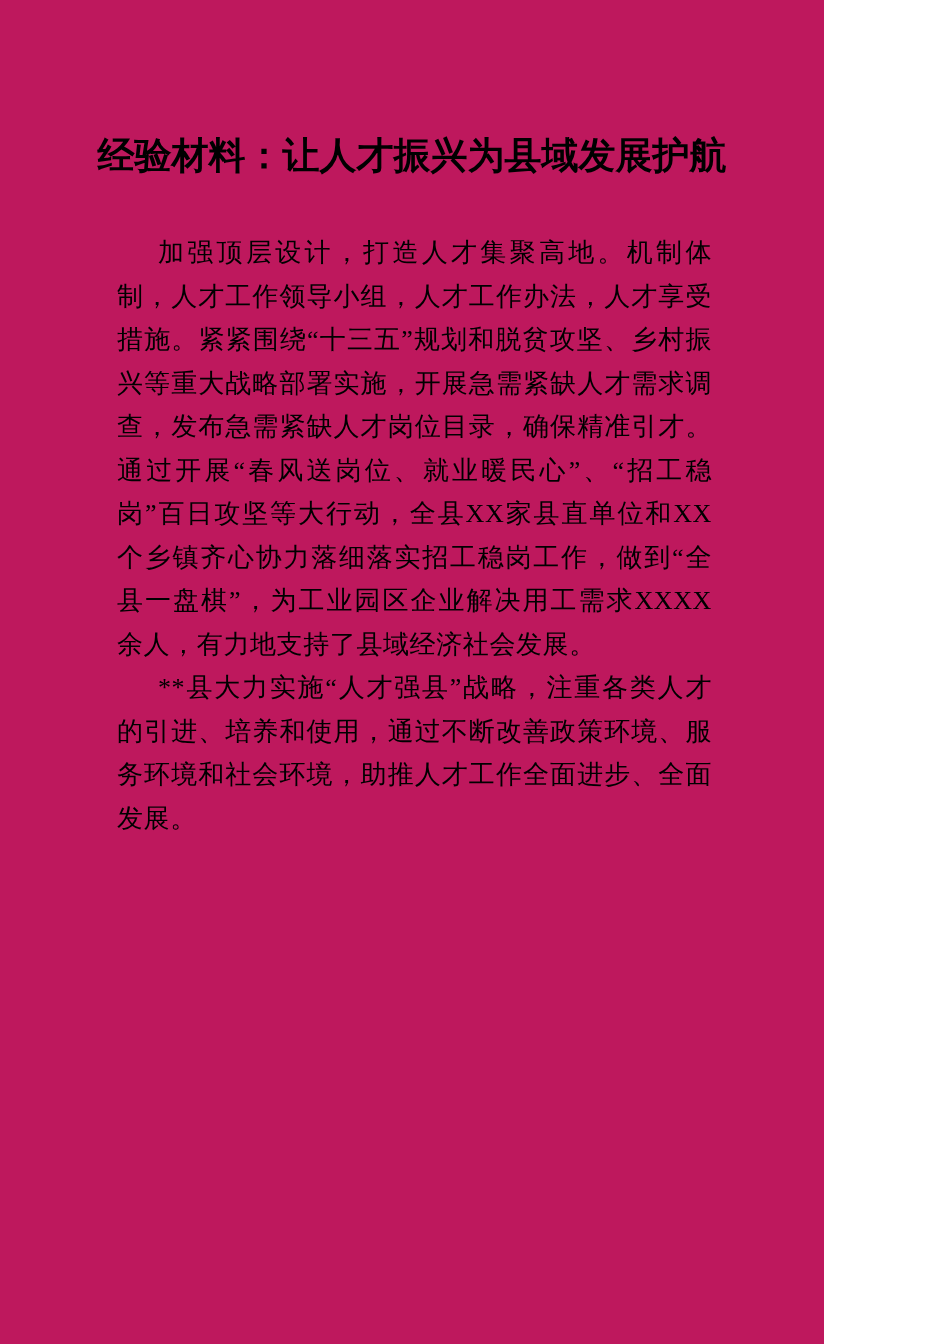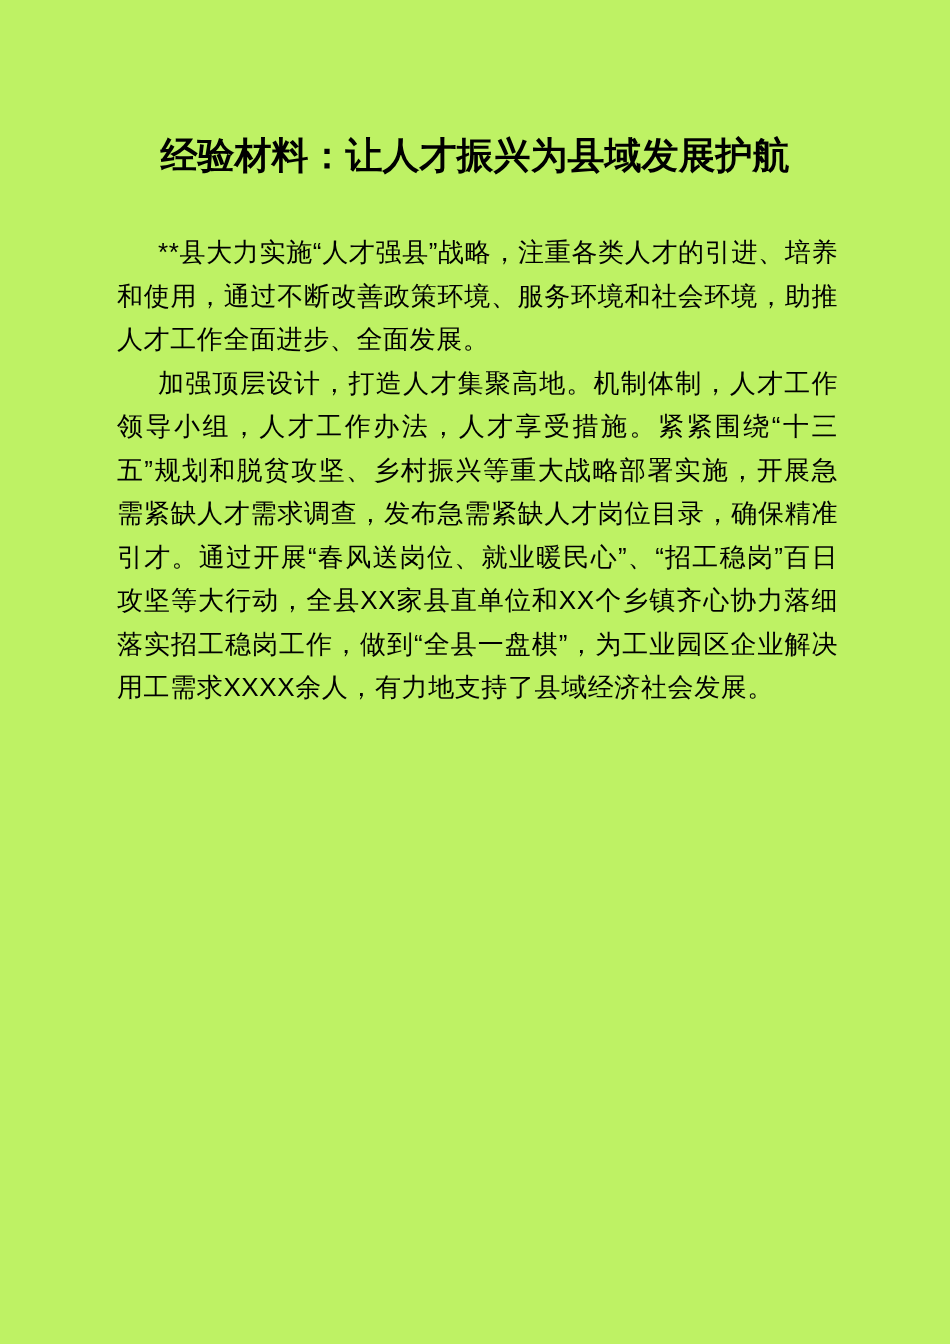--- a/index.html
+++ b/index.html
@@ -2,26 +2,26 @@
 <html><head>
 <meta charset="utf-8">
 <style>
   html, body {
     margin: 0;
     padding: 0;
     background: #ffffff;
   }
   .page {
     position: relative;
-    width: 950px;
+    width: 824px;
     height: 1344px;
-    background: #bef264;
+    background: #be185d;
     overflow: hidden;
     color: #000000;
-    font-family: Liberation Sans, sans-serif;
+    font-family: Liberation Serif, serif;
   }
   .doc-title {
     margin: 134px 60px 0 60px;
     text-align: center;
     font-size: 37px;
     font-weight: 700;
     line-height: 44px;
     letter-spacing: 0px;
     color: #000000;
   }
@@ -39,16 +39,16 @@
     color: #000000;
     font-weight: 400;
   }
 </style>
 </head>
 <body>
 
 <div class="page">
   <h1 class="doc-title">经验材料：让人才振兴为县域发展护航</h1>
   <div class="doc-body">
+    <p>加强顶层设计，打造人才集聚高地。机制体制，人才工作领导小组，人才工作办法，人才享受措施。紧紧围绕“十三五”规划和脱贫攻坚、乡村振兴等重大战略部署实施，开展急需紧缺人才需求调查，发布急需紧缺人才岗位目录，确保精准引才。通过开展“春风送岗位、就业暖民心”、“招工稳岗”百日攻坚等大行动，全县XX家县直单位和XX个乡镇齐心协力落细落实招工稳岗工作，做到“全县一盘棋”，为工业园区企业解决用工需求XXXX余人，有力地支持了县域经济社会发展。</p>
     <p>**县大力实施“人才强县”战略，注重各类人才的引进、培养和使用，通过不断改善政策环境、服务环境和社会环境，助推人才工作全面进步、全面发展。</p>
-    <p>加强顶层设计，打造人才集聚高地。机制体制，人才工作领导小组，人才工作办法，人才享受措施。紧紧围绕“十三五”规划和脱贫攻坚、乡村振兴等重大战略部署实施，开展急需紧缺人才需求调查，发布急需紧缺人才岗位目录，确保精准引才。通过开展“春风送岗位、就业暖民心”、“招工稳岗”百日攻坚等大行动，全县XX家县直单位和XX个乡镇齐心协力落细落实招工稳岗工作，做到“全县一盘棋”，为工业园区企业解决用工需求XXXX余人，有力地支持了县域经济社会发展。</p>
   </div>
 </div>
 
 </body></html>

